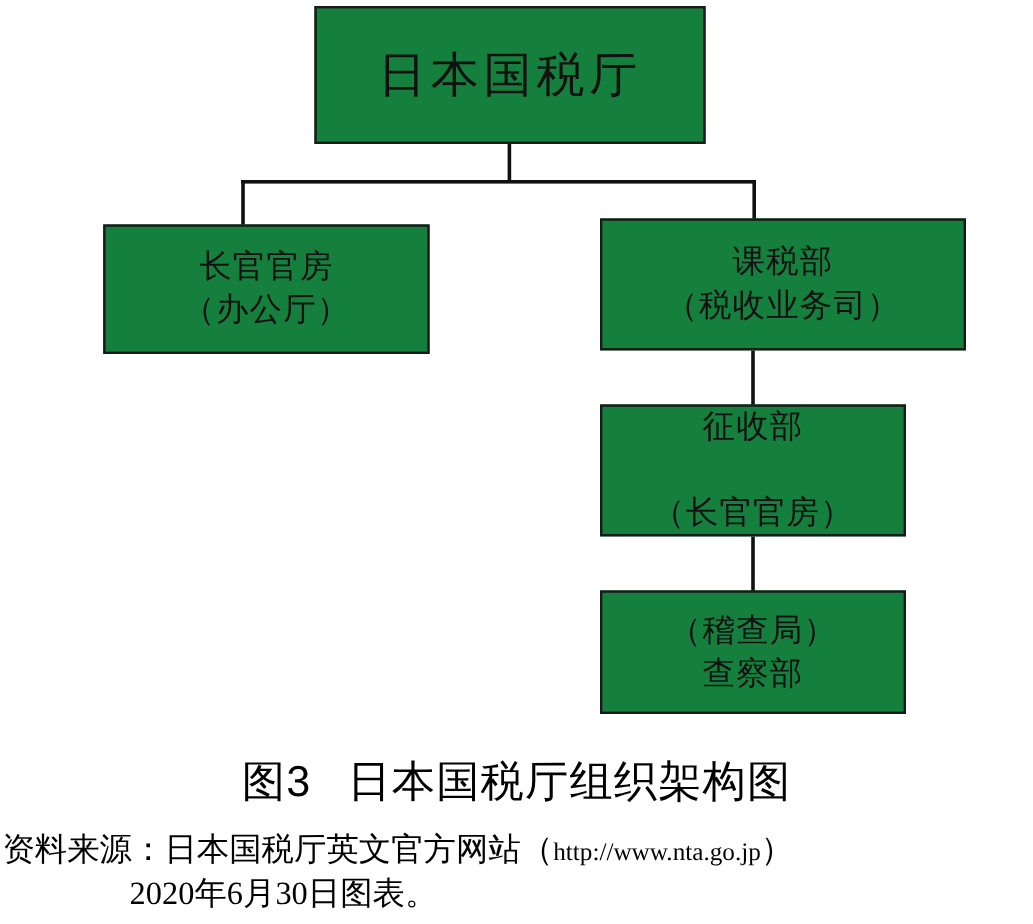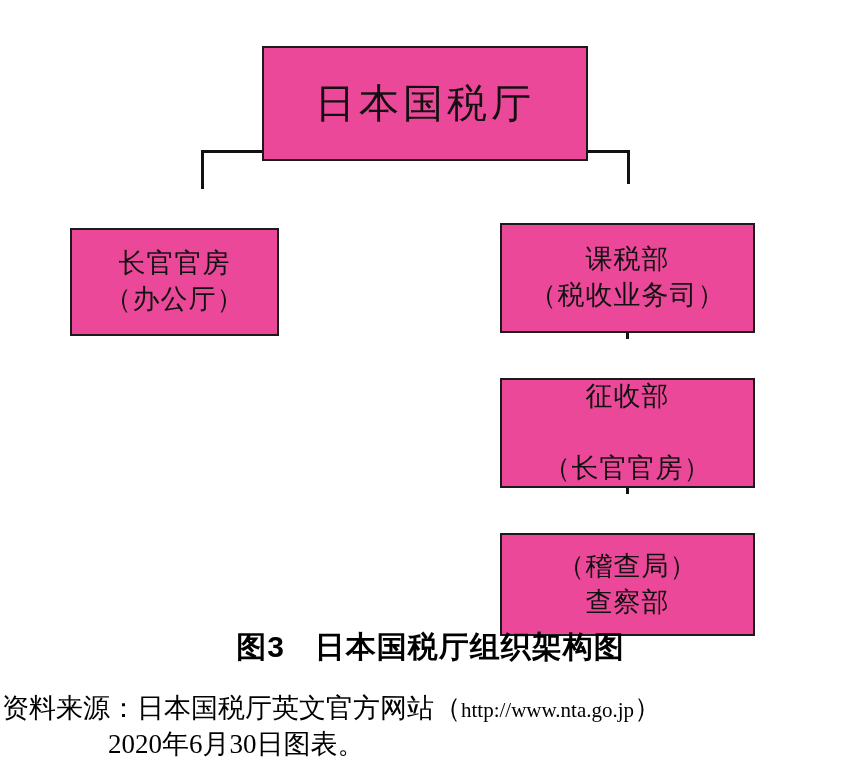--- a/index.html
+++ b/index.html
@@ -15,47 +15,46 @@
     overflow: hidden;
     font-family: "Liberation Serif", "DejaVu Serif", serif;
     color: #000000;
   }
 
   
   .node {
     position: absolute;
     box-sizing: border-box;
     border: 2px solid #1a1a1a;
-    background: #ec4899;
+    background: #15803d;
     display: flex;
     flex-direction: column;
     align-items: center;
     justify-content: center;
     text-align: right;
-    margin-top: 41px;
   }
   .node-line {
     display: block;
     font-family: "Liberation Serif", "DejaVu Serif", serif;
     font-size: 27px;
     line-height: 1.32;
     letter-spacing: 1px;
     white-space: nowrap;
     color: #111111;
   }
   .node-root .node-line {
     font-size: 40px;
     letter-spacing: 4px;
     line-height: 1.1;
   }
 
   
   #node-root      { left: 262px; top: 5px;   width: 326px; height: 115px; }
-  #node-secretariat { left: 70px;  top: 187px; width: 209px; height: 108px; }
-  #node-taxation  { left: 500px; top: 182px; width: 255px; height: 110px; }
+  #node-secretariat { left: 86px;  top: 187px; width: 272px; height: 108px; }
+  #node-taxation  { left: 500px; top: 182px; width: 305px; height: 110px; }
   #node-collection{ left: 500px; top: 337px; width: 255px; height: 110px; gap: 36px; }
   #node-inspection{ left: 500px; top: 492px; width: 255px; height: 103px; }
 
   
   .conn {
     position: absolute;
     background: #111111;
   }
   .conn-v { width: 3px; }
   .conn-h { height: 3px; }
@@ -68,22 +67,22 @@
   #conn-collect-insp   { left: 626px; top: 447px; height: 47px; }
 
   
   #figure-caption {
     position: absolute;
     left: 0;
     top: 627px;
     width: 861px;
     text-align: center;
     font-family: "Liberation Sans", "DejaVu Sans", sans-serif;
-    font-weight: bold;
-    font-size: 30px;
+    font-weight: normal;
+    font-size: 36px;
     letter-spacing: 1px;
     color: #000000;
   }
   #figure-caption .cap-gap { display: inline-block; width: 30px; }
 
   
   #source-note {
     position: absolute;
     left: 2px;
     top: 690px;

